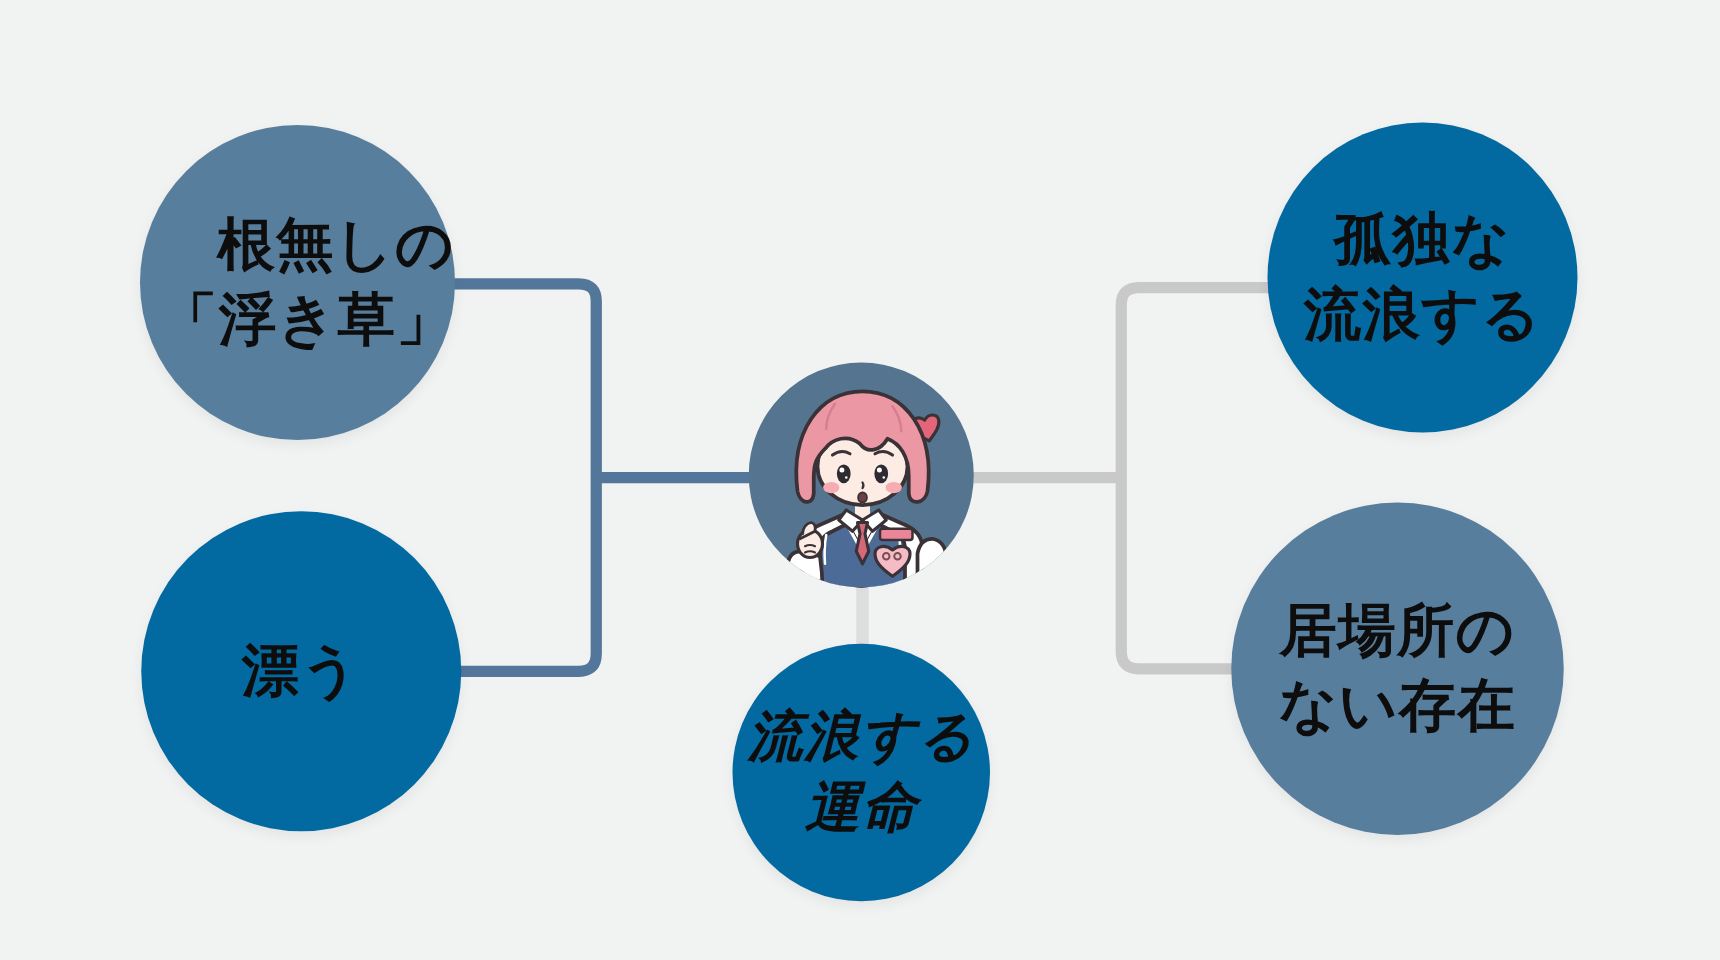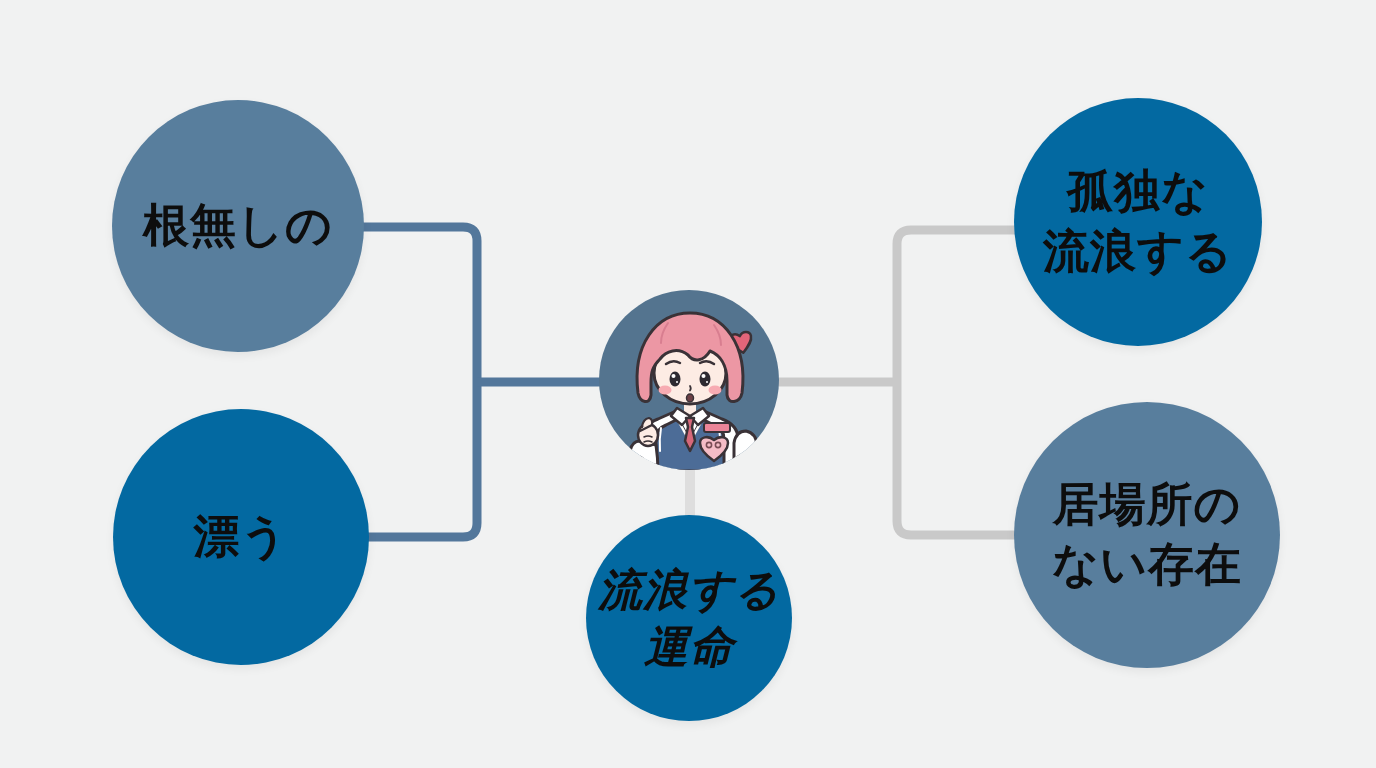--- a/index.html
+++ b/index.html
@@ -16,24 +16,24 @@
     display:flex;flex-direction:column;align-items:center;justify-content:center;
     text-align:center;font-weight:700;color:#0d0d0d;
     box-shadow:0 4px 10px rgba(0,0,0,0.06);
   }
   .node.blue{background:#587e9d;}
   .node.gray{background:#0369a1;}
   .node span{display:block;line-height:1.3;white-space:nowrap;letter-spacing:1px;}
   .fs46{font-size:46px;}
   .fs44{font-size:44px;}
 
-  #node-top-left    {left:112px; top:100px; width:252px; height:252px;}
+  #node-top-left    {left:112px; top:100px; width:252px; height:252px;align-items:flex-end;}
   #node-bottom-left {left:113px; top:409px; width:256px; height:256px;}
   #node-top-right   {left:1014px;top:98px;  width:248px; height:248px;}
-  #node-bottom-right{left:1014px;top:402px; width:266px; height:266px;text-align:center;}
+  #node-bottom-right{left:985px;top:402px; width:266px; height:266px;text-align:center;}
   #node-bottom-center{left:586px;top:515px; width:206px; height:206px;font-style:italic;}
 
   .center-illu{
     position:absolute;left:598px;top:289px;width:182px;height:182px;
   }
 </style>
 </head>
 <body>
 
 <div class="stage">
@@ -44,20 +44,21 @@
     <path d="M 477 382 L 650 382" fill="none" stroke="#53779b" stroke-width="9"></path>
 
     <path d="M 1030 230 L 911 230 Q 897 230 897 244 L 897 521 Q 897 535 911 535 L 1030 535" fill="none" stroke="#c9c9c9" stroke-width="9"></path>
     <path d="M 730 382 L 897 382" fill="none" stroke="#c9c9c9" stroke-width="9"></path>
 
     <path d="M 690 455 L 690 530" fill="none" stroke="#dedede" stroke-width="10"></path>
   </svg>
 
   <div class="node blue fs46" id="node-top-left">
     <span>根無しの</span>
+    <span>「浮き草」</span>
   </div>
 
   <div class="node gray fs46" id="node-bottom-left">
     <span>漂う</span>
   </div>
 
   <div class="node gray fs46" id="node-top-right">
     <span>孤独な</span>
     <span>流浪する</span>
   </div>

